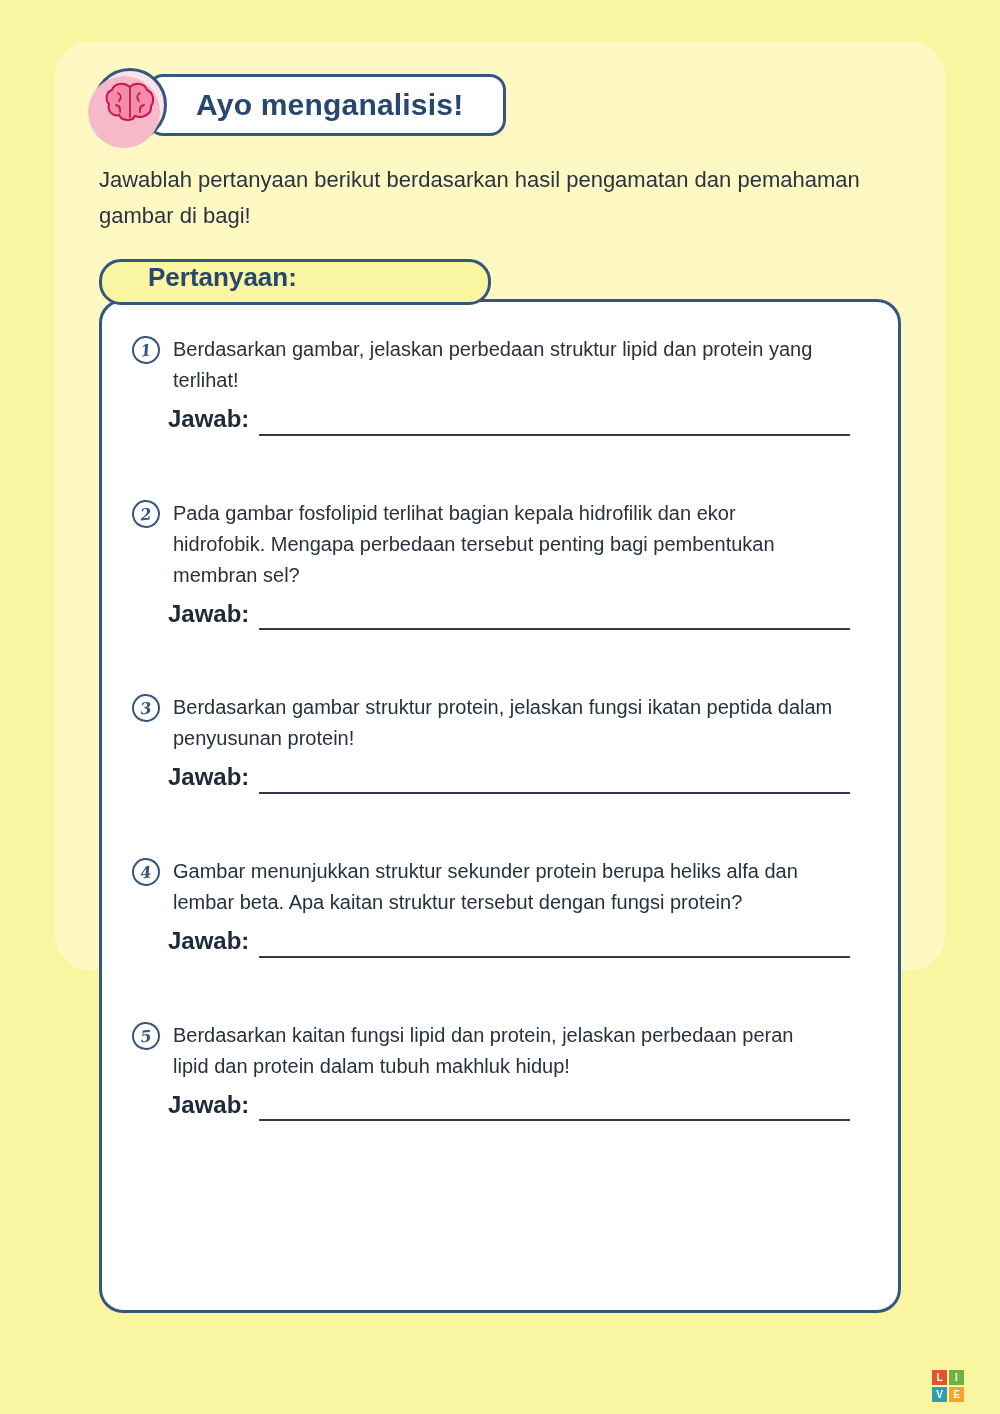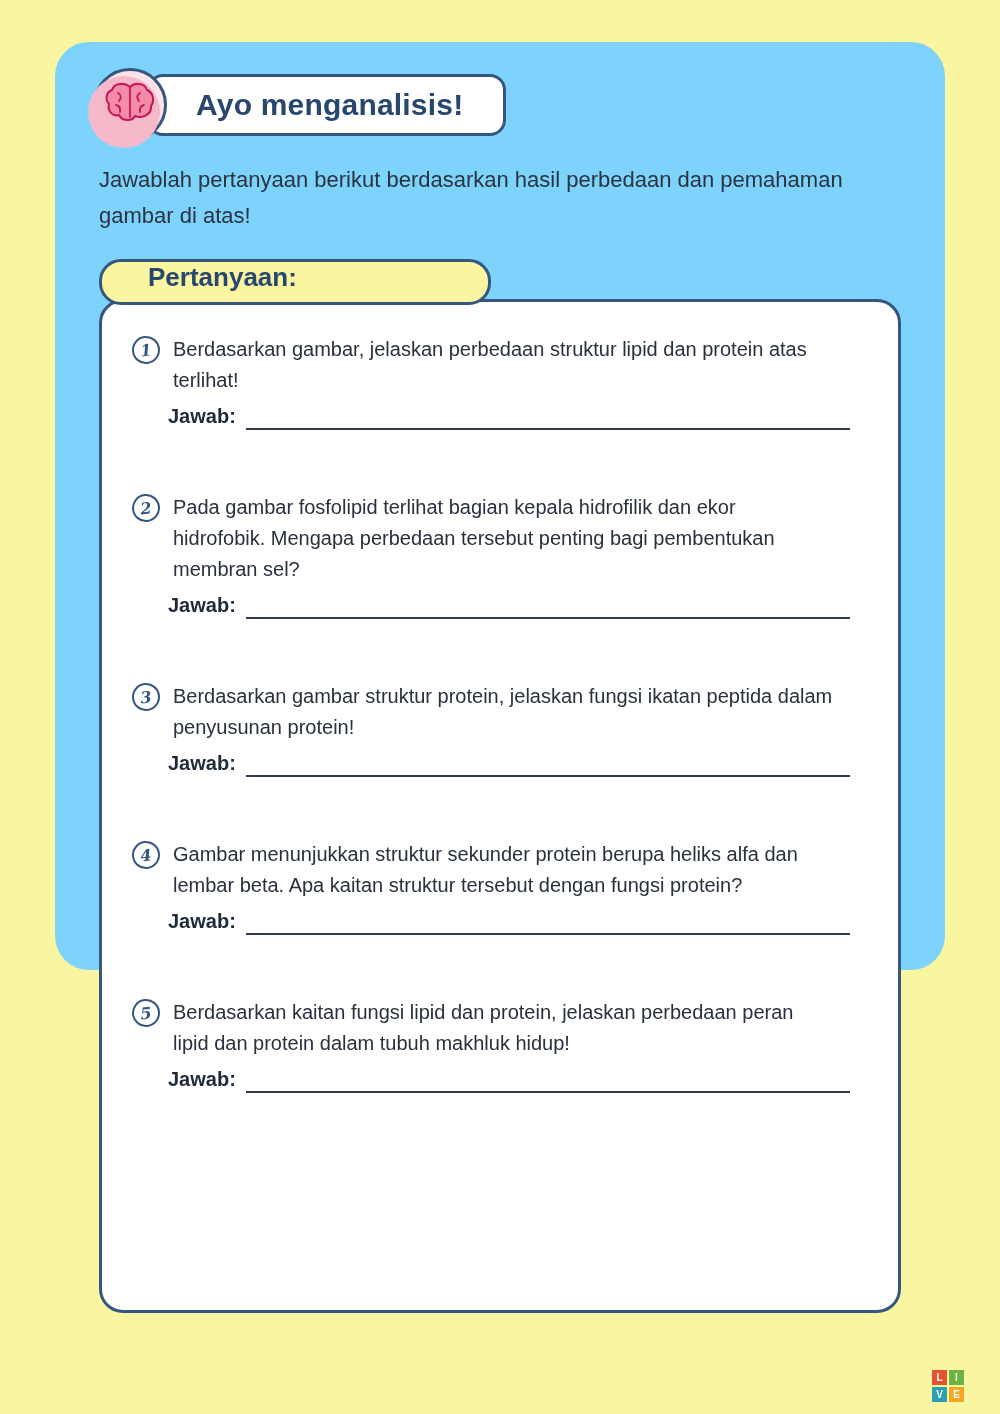--- a/index.html
+++ b/index.html
@@ -7,21 +7,21 @@
     width: 1000px; height: 1414px;
     background: #FAF5A0;
     font-family: "Liberation Sans", sans-serif;
     position: relative;
     overflow: hidden;
   }
   .card {
     position: absolute;
     left: 55px; top: 42px;
     width: 890px; height: 928px;
-    background: #7dd3fc;
+    background: #fef9c3;
     border-radius: 34px;
     box-sizing: border-box;
   }
   
   .header-row {
     display: flex;
     align-items: center;
     margin: 26px 0 0 38px;
   }
   .brain-badge {
@@ -114,21 +114,21 @@
     max-width: 660px;
   }
   .answer-row {
     display: flex;
     align-items: flex-end;
     margin-top: 6px;
     padding-left: 36px;
   }
   .jawab {
     font-weight: bold;
-    font-size: 20px;
+    font-size: 24px;
     color: #1E2A38;
     line-height: 1.4;
   }
   .answer-line {
     flex: 1;
     border-bottom: 2px solid #2F3B4C;
     margin-left: 10px;
     height: 22px;
     cursor: text;
   }
@@ -174,30 +174,30 @@
       <span>
         <svg width="52" height="44" viewBox="0 0 52 44">
           <path d="M26 6 C20 1 10 2 8 9 C2 11 1 19 5 23 C3 30 9 36 15 34 C18 40 28 41 31 35 C39 38 48 33 47 25 C51 20 49 11 43 9 C41 2 31 1 26 6 Z" fill="#F48CA8" stroke="#C2185B" stroke-width="2"></path>
           <path d="M26 6 L26 36 M14 12 q5 3 1 8 M36 12 q-5 3 -1 8 M12 24 q5 1 4 7 M40 24 q-5 1 -4 7" stroke="#C2185B" stroke-width="1.8" fill="none" stroke-linecap="round"></path>
         </svg>
       </span>
     </div>
     <div class="banner">Ayo menganalisis!</div>
   </div>
 
-  <p class="intro">Jawablah pertanyaan berikut berdasarkan hasil perbedaan dan pemahaman gambar di atas!</p>
+  <p class="intro">Jawablah pertanyaan berikut berdasarkan hasil pengamatan dan pemahaman gambar di bagi!</p>
 
   <div class="section-pill">Pertanyaan:</div>
 
   <div class="questions-box">
 
     <div class="question">
       <div class="q-row">
         <span class="q-num">1</span>
-        <p class="q-text">Berdasarkan gambar, jelaskan perbedaan struktur lipid dan protein atas terlihat!</p>
+        <p class="q-text">Berdasarkan gambar, jelaskan perbedaan struktur lipid dan protein yang terlihat!</p>
       </div>
       <div class="answer-row">
         <span class="jawab">Jawab:</span>
         <span class="answer-line"></span>
       </div>
     </div>
 
     <div class="question">
       <div class="q-row">
         <span class="q-num">2</span>

